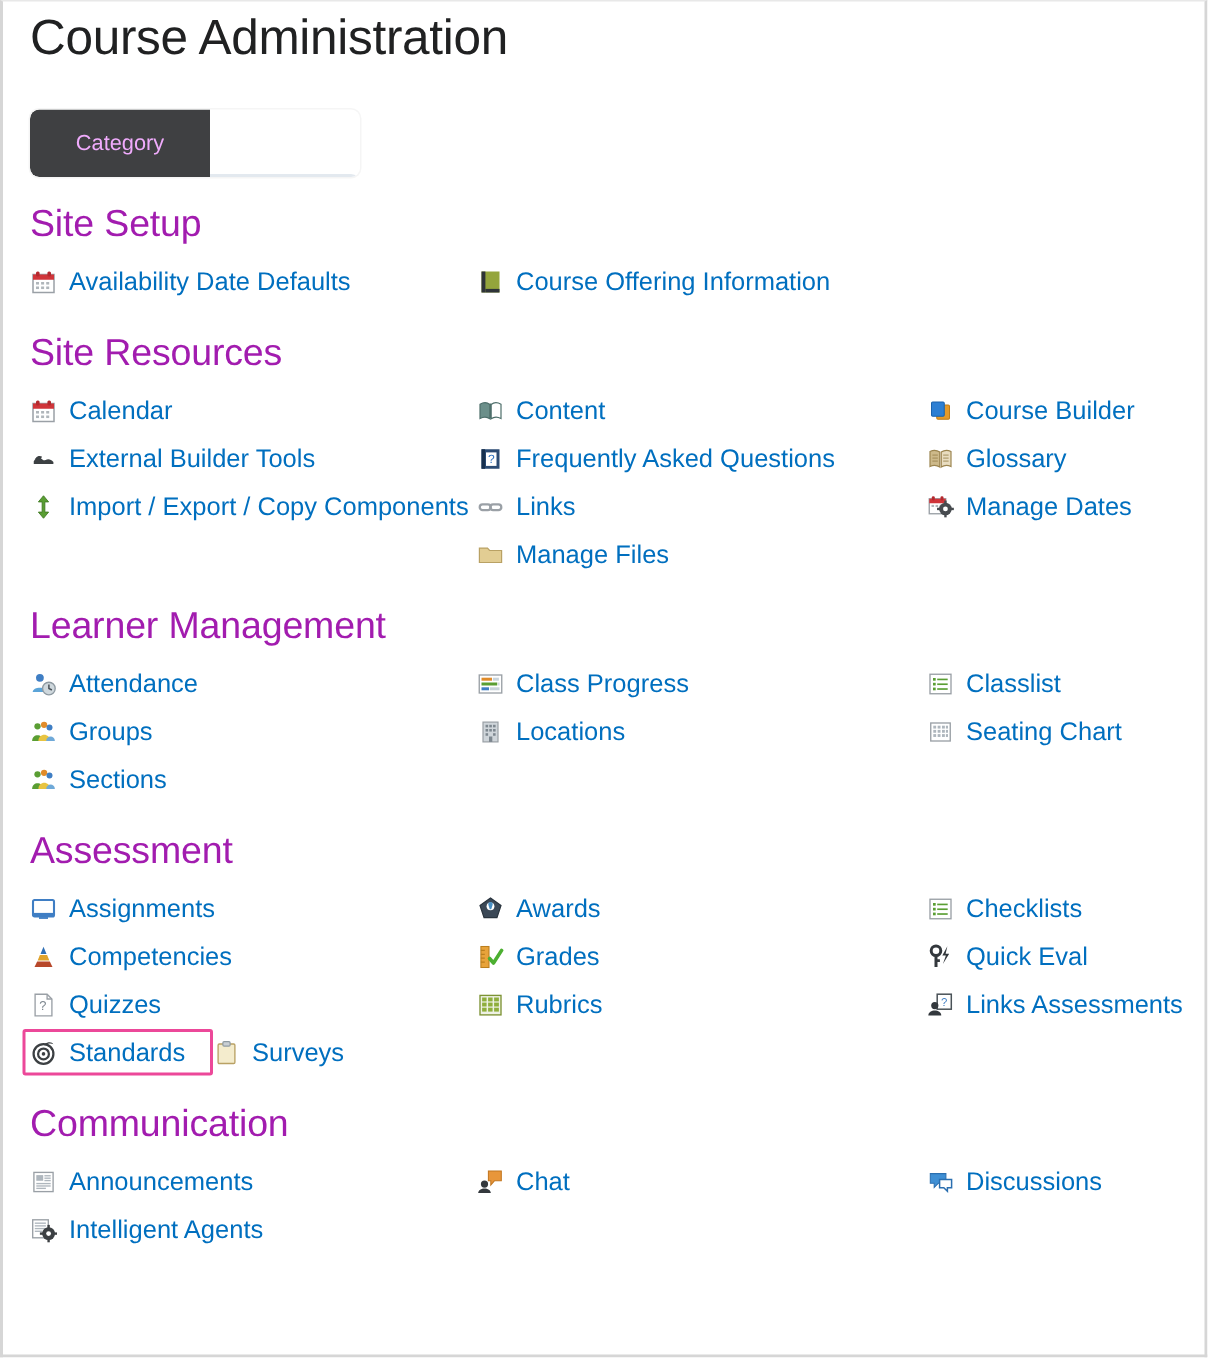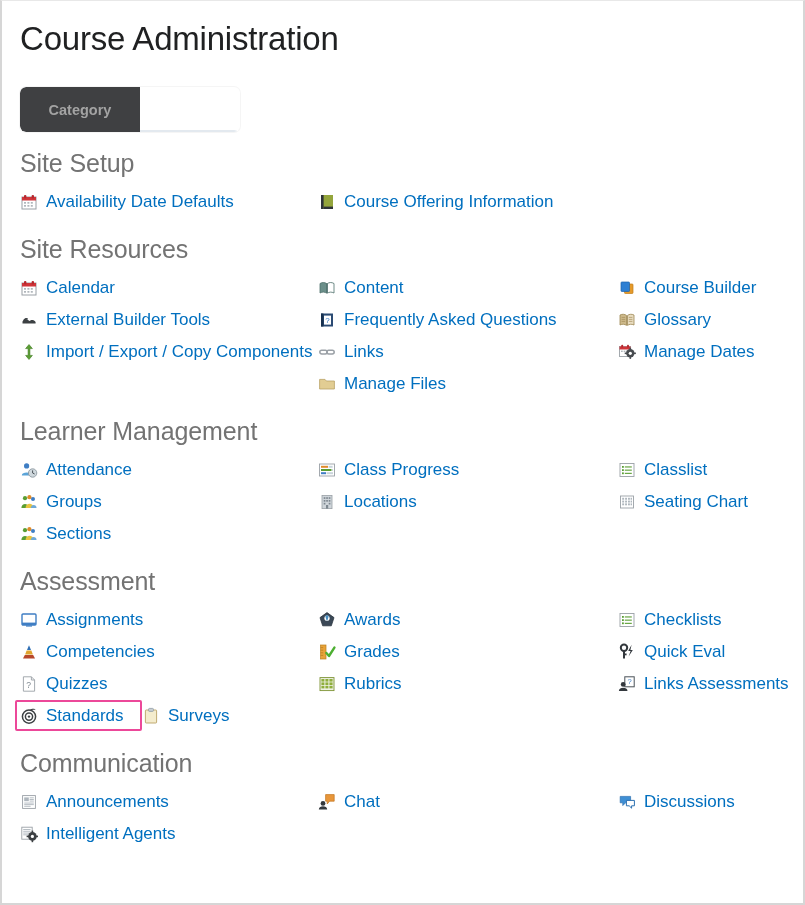--- a/index.html
+++ b/index.html
@@ -32,21 +32,21 @@
     box-sizing: border-box;
   }
 
   
   .page-title {
     font-size: 33px;
     font-weight: 400;
     color: #202122;
     letter-spacing: -0.2px;
     margin: 0;
-    padding-top: 16px;
+    padding-top: 2px;
     line-height: 44px;
     font-family: "Liberation Sans", sans-serif;
   }
 
   
   .toggle-group {
     margin-top: 26px;
     display: inline-flex;
     border-radius: 6px;
     overflow: hidden;
@@ -58,39 +58,39 @@
     display: flex;
     align-items: center;
     justify-content: center;
     cursor: pointer;
     box-sizing: border-box;
     height: 45px;
     user-select: none;
   }
   .toggle-btn.active {
     background: #3f4042;
-    color: #a3a3a3;
-    font-weight: bold;
+    color: #f0abfc;
+    font-weight: normal;
     width: 120px;
     border-radius: 6px 0 0 6px;
   }
   .toggle-btn.inactive {
     background: #e3e9ef;
     color: #202122;
     font-weight: normal;
     width: 100px;
     border-radius: 0 6px 6px 0;
     margin-top: 43px;
   }
 
   
   .section-heading {
     font-size: 25px;
     font-weight: 400;
-    color: #737373;
+    color: #a21caf;
     line-height: 34px;
     margin: 0;
     padding-top: 14px;
     padding-bottom: 6px;
     letter-spacing: -0.1px;
   }
 
   
   .link-grid {
     position: relative;

